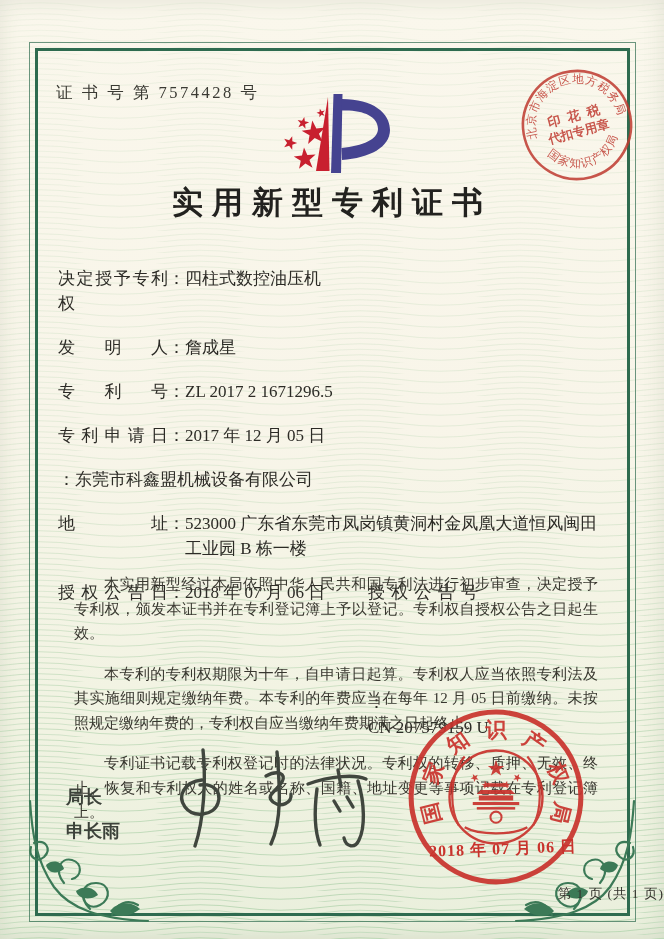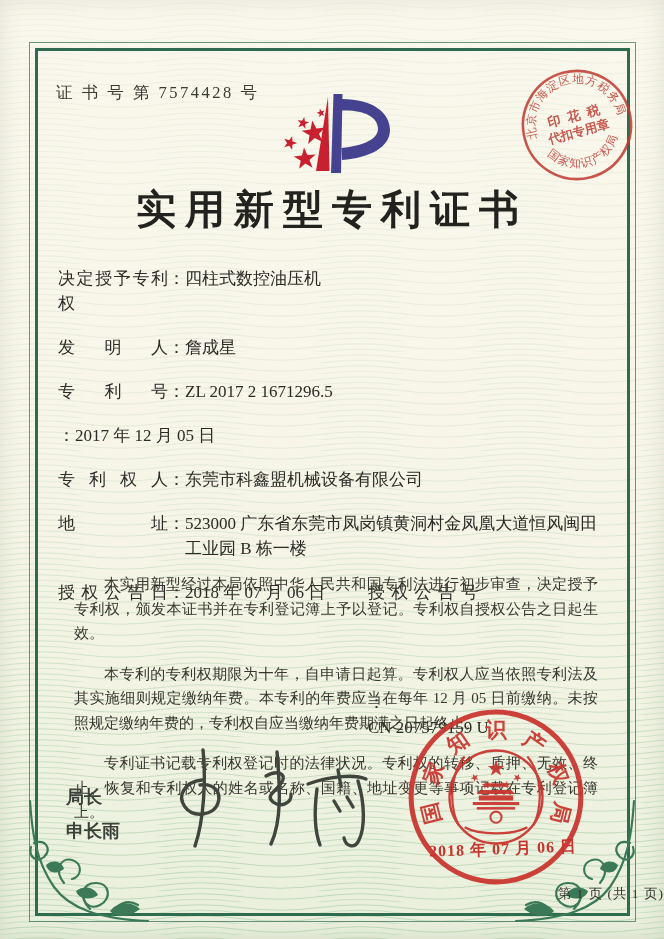--- a/index.html
+++ b/index.html
@@ -7,21 +7,21 @@
     position:relative; width:664px; height:939px; margin:0 auto;
     background:linear-gradient(180deg,#faf7ec 0%,#f8f5e9 45%,#f1f3e2 78%,#e9efdc 100%);
     font-family:"Liberation Serif","DejaVu Serif",serif;
     color:#2e2d28; overflow:hidden;
     box-shadow:inset 0 0 22px rgba(60,70,50,.12);
     text-decoration:underline;
   }
   .frame-outer{position:absolute;left:29px;top:42px;right:28px;bottom:17px;border:1px solid rgba(46,107,79,.7);}
   .frame-inner{position:absolute;left:35px;top:48px;right:34px;bottom:23px;border:3px solid #2e6b4f;}
   .cert-no{position:absolute;left:56px;top:82px;font-size:16.5px;letter-spacing:2.5px;color:#3a3a33;}
-  .title{position:absolute;left:0;right:0;top:182px;text-align:center;font-size:40px;font-weight:700;letter-spacing:9px;color:#22221f;}
+  .title{position:absolute;left:0;right:0;top:182px;text-align:center;font-size:31px;font-weight:700;letter-spacing:9px;color:#22221f;}
   .logo{position:absolute;left:282px;top:80px;}
   .tax-stamp{position:absolute;left:498px;top:46px;opacity:.85;}
   .fields{position:absolute;left:58px;right:50px;top:266px;font-size:17px;}
   .field-row{display:flex;line-height:25px;margin-bottom:19px;}
   .field-label{width:110px;flex:0 0 110px;text-align:justify;text-align-last:justify;color:#2c2b26;}
   .field-colon{flex:0 0 16px;}
   .field-value{flex:1;color:#2c2b26;}
   .grant-row{display:flex;margin-top:6px;}
   .grant-left{display:flex;width:310px;flex:0 0 310px;}
   .grant-right{display:flex;flex:1;}
@@ -142,25 +142,25 @@
       <span class="field-label">发明人</span>
       <span class="field-colon">：</span>
       <span class="field-value">詹成星</span>
     </div>
     <div class="field-row">
       <span class="field-label">专利号</span>
       <span class="field-colon">：</span>
       <span class="field-value">ZL 2017 2 1671296.5</span>
     </div>
     <div class="field-row">
+      <span class="field-label">专利申请日</span>
       <span class="field-colon">：</span>
       <span class="field-value">2017 年 12 月 05 日</span>
     </div>
     <div class="field-row">
-      <span class="field-label">专利权人</span>
       <span class="field-colon">：</span>
       <span class="field-value">东莞市科鑫盟机械设备有限公司</span>
     </div>
     <div class="field-row">
       <span class="field-label">地址</span>
       <span class="field-colon">：</span>
       <span class="field-value">523000 广东省东莞市凤岗镇黄洞村金凤凰大道恒风闽田工业园 B 栋一楼</span>
     </div>
     <div class="grant-row">
       <div class="grant-left field-row" style="margin-bottom:0;">

